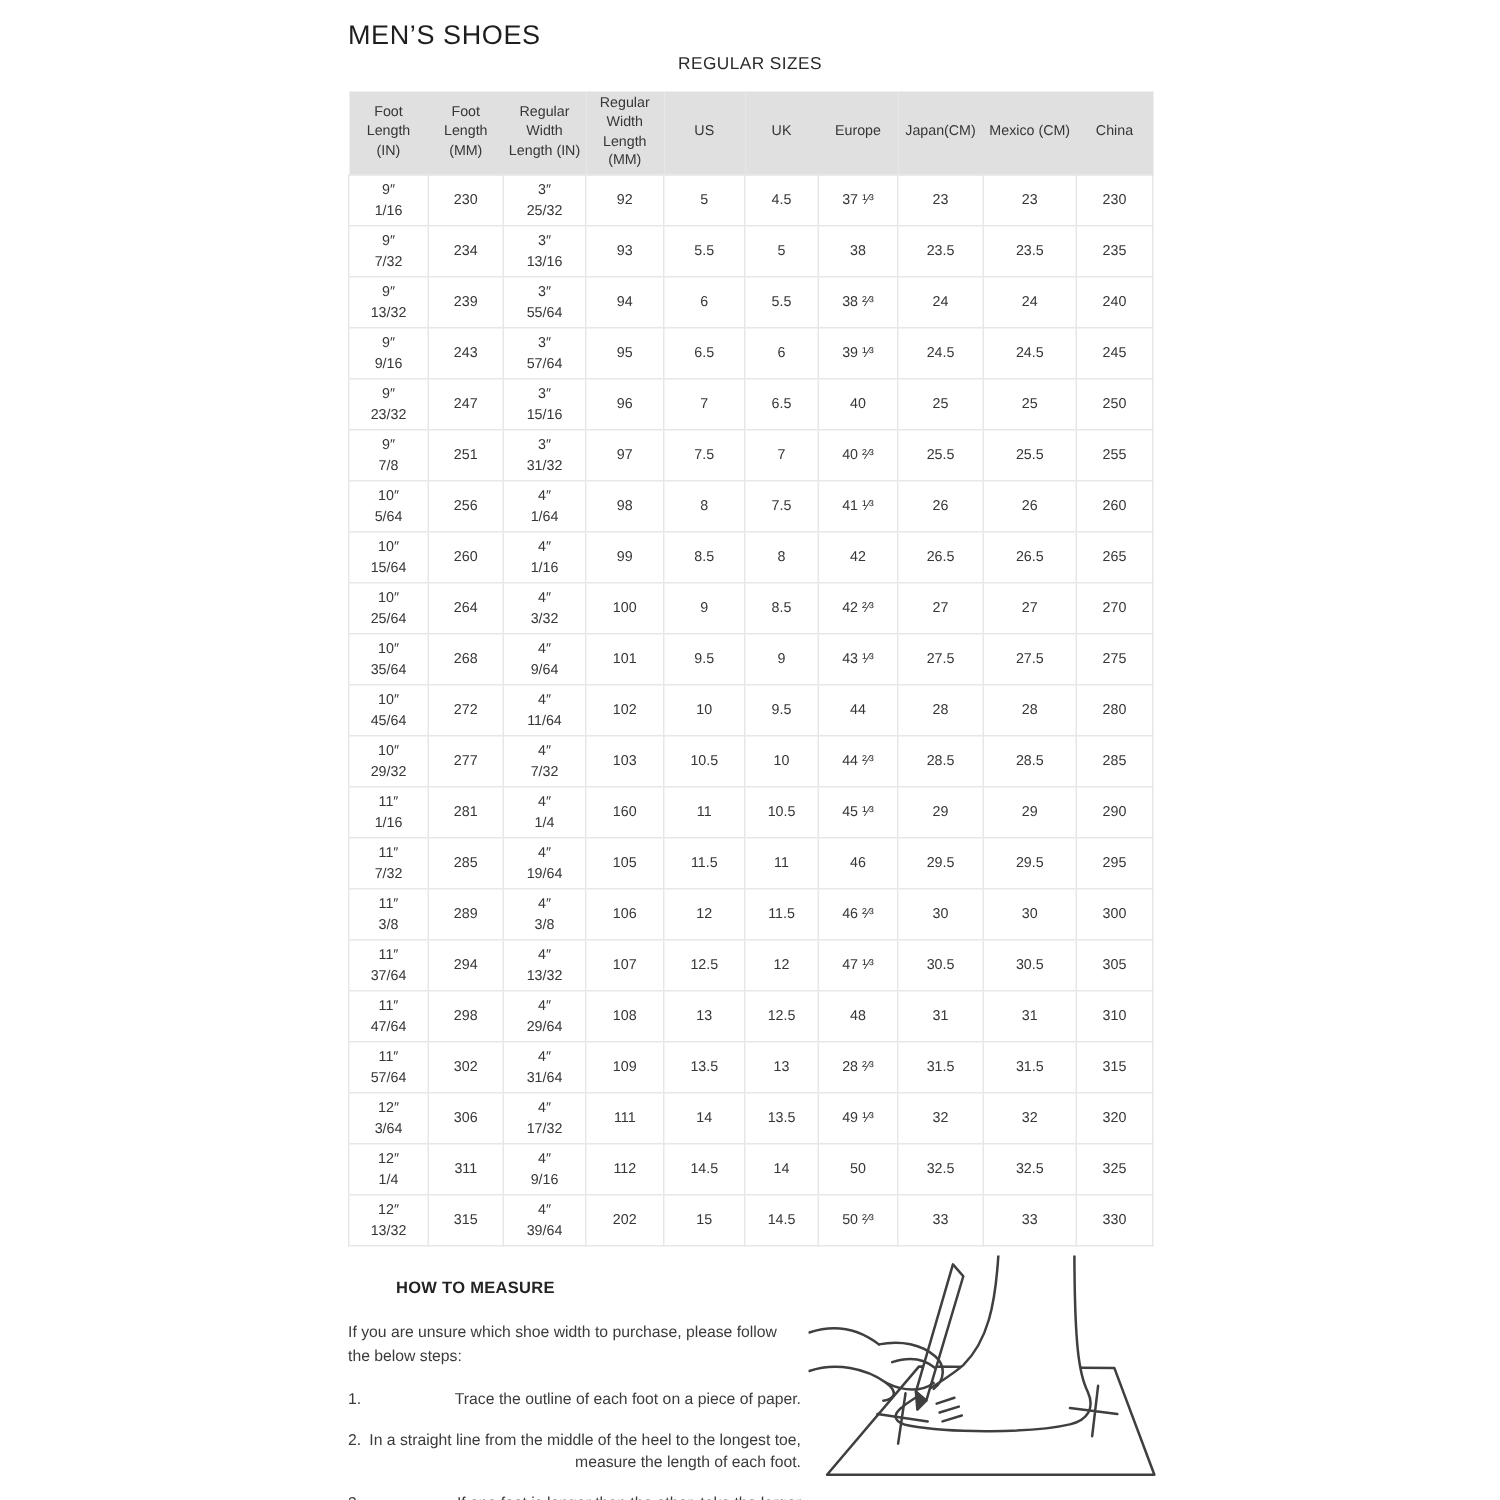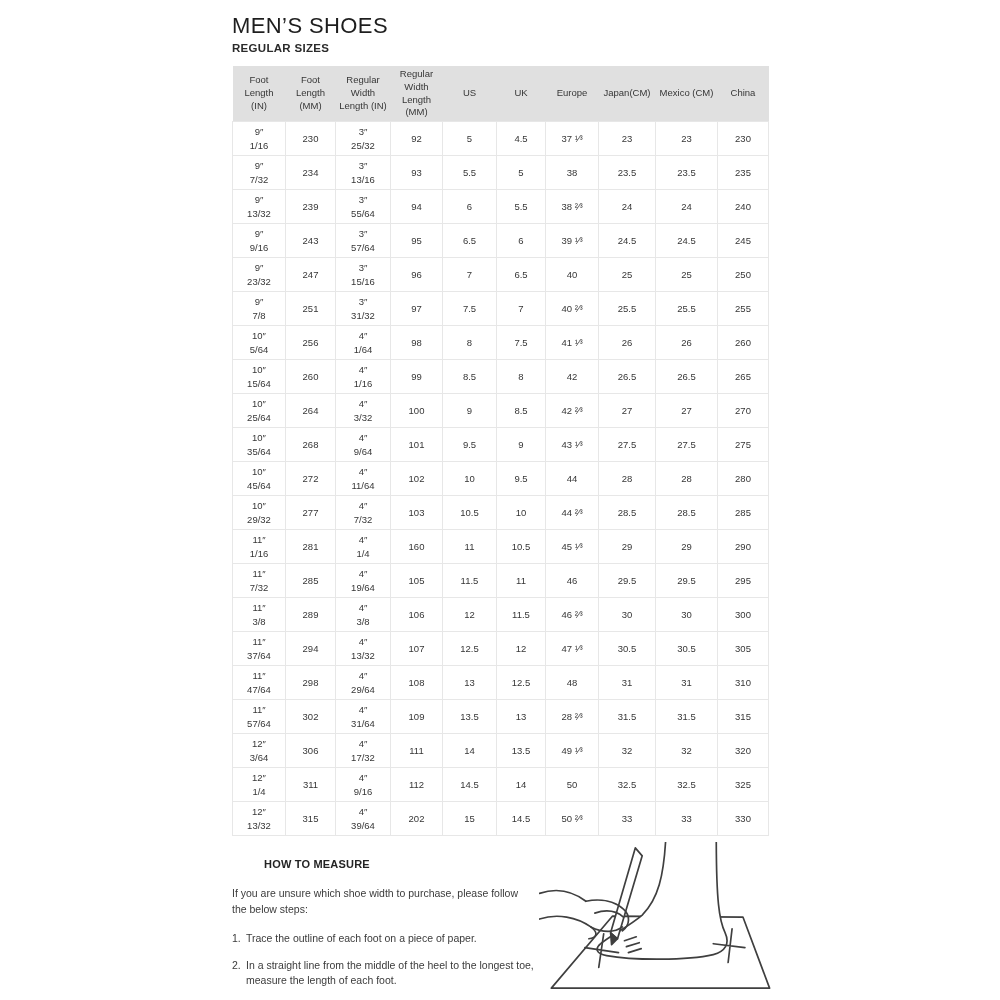--- a/index.html
+++ b/index.html
@@ -7,31 +7,32 @@
     margin: 0; padding: 0;
     background: #ffffff;
     font-family: "Liberation Sans", sans-serif;
     color: #3b3b3b;
   }
   body { width: 1000px; height: 1000px; overflow: hidden; margin: 0 auto; }
   .page { width: 536px; margin: 0 auto; padding-top: 13px; }
 
   h1.title {
     margin: 0 0 3px 0;
-    font-size: 22px;
+    font-size: 18px;
     font-weight: 500;
     letter-spacing: 0.4px;
     color: #1e1e1e;
   }
   h2.subtitle {
     margin: 0 0 12px 0;
     font-size: 11.5px;
-    font-weight: 700;
+    font-weight: 400;
     letter-spacing: 0.3px;
     color: #2a2a2a;
+    text-align: center;
   }
 
   table.size-table {
     width: 536px;
     border-collapse: collapse;
     table-layout: fixed;
     padding-left: 36px;
   }
   table.size-table th {
     background: #e0e0e0;
@@ -68,21 +69,21 @@
     color: #242424;
     padding-left: 32px;
   }
   .howto-intro {
     margin: 16px 0 13px 0;
     font-size: 10.5px;
     line-height: 1.5;
   }
   .step { display: flex; margin-bottom: 11px; font-size: 10.5px; line-height: 1.5; }
   .step-num { width: 14px; flex-shrink: 0; }
-  .step-text { flex: 1; }
+  .step-text { flex: 1; text-align: right; }
 
   .illus {
     position: absolute;
     top: -16px;
     right: -9px;
     width: 238px;
     height: 158px;
   }
 </style>
 </head>

